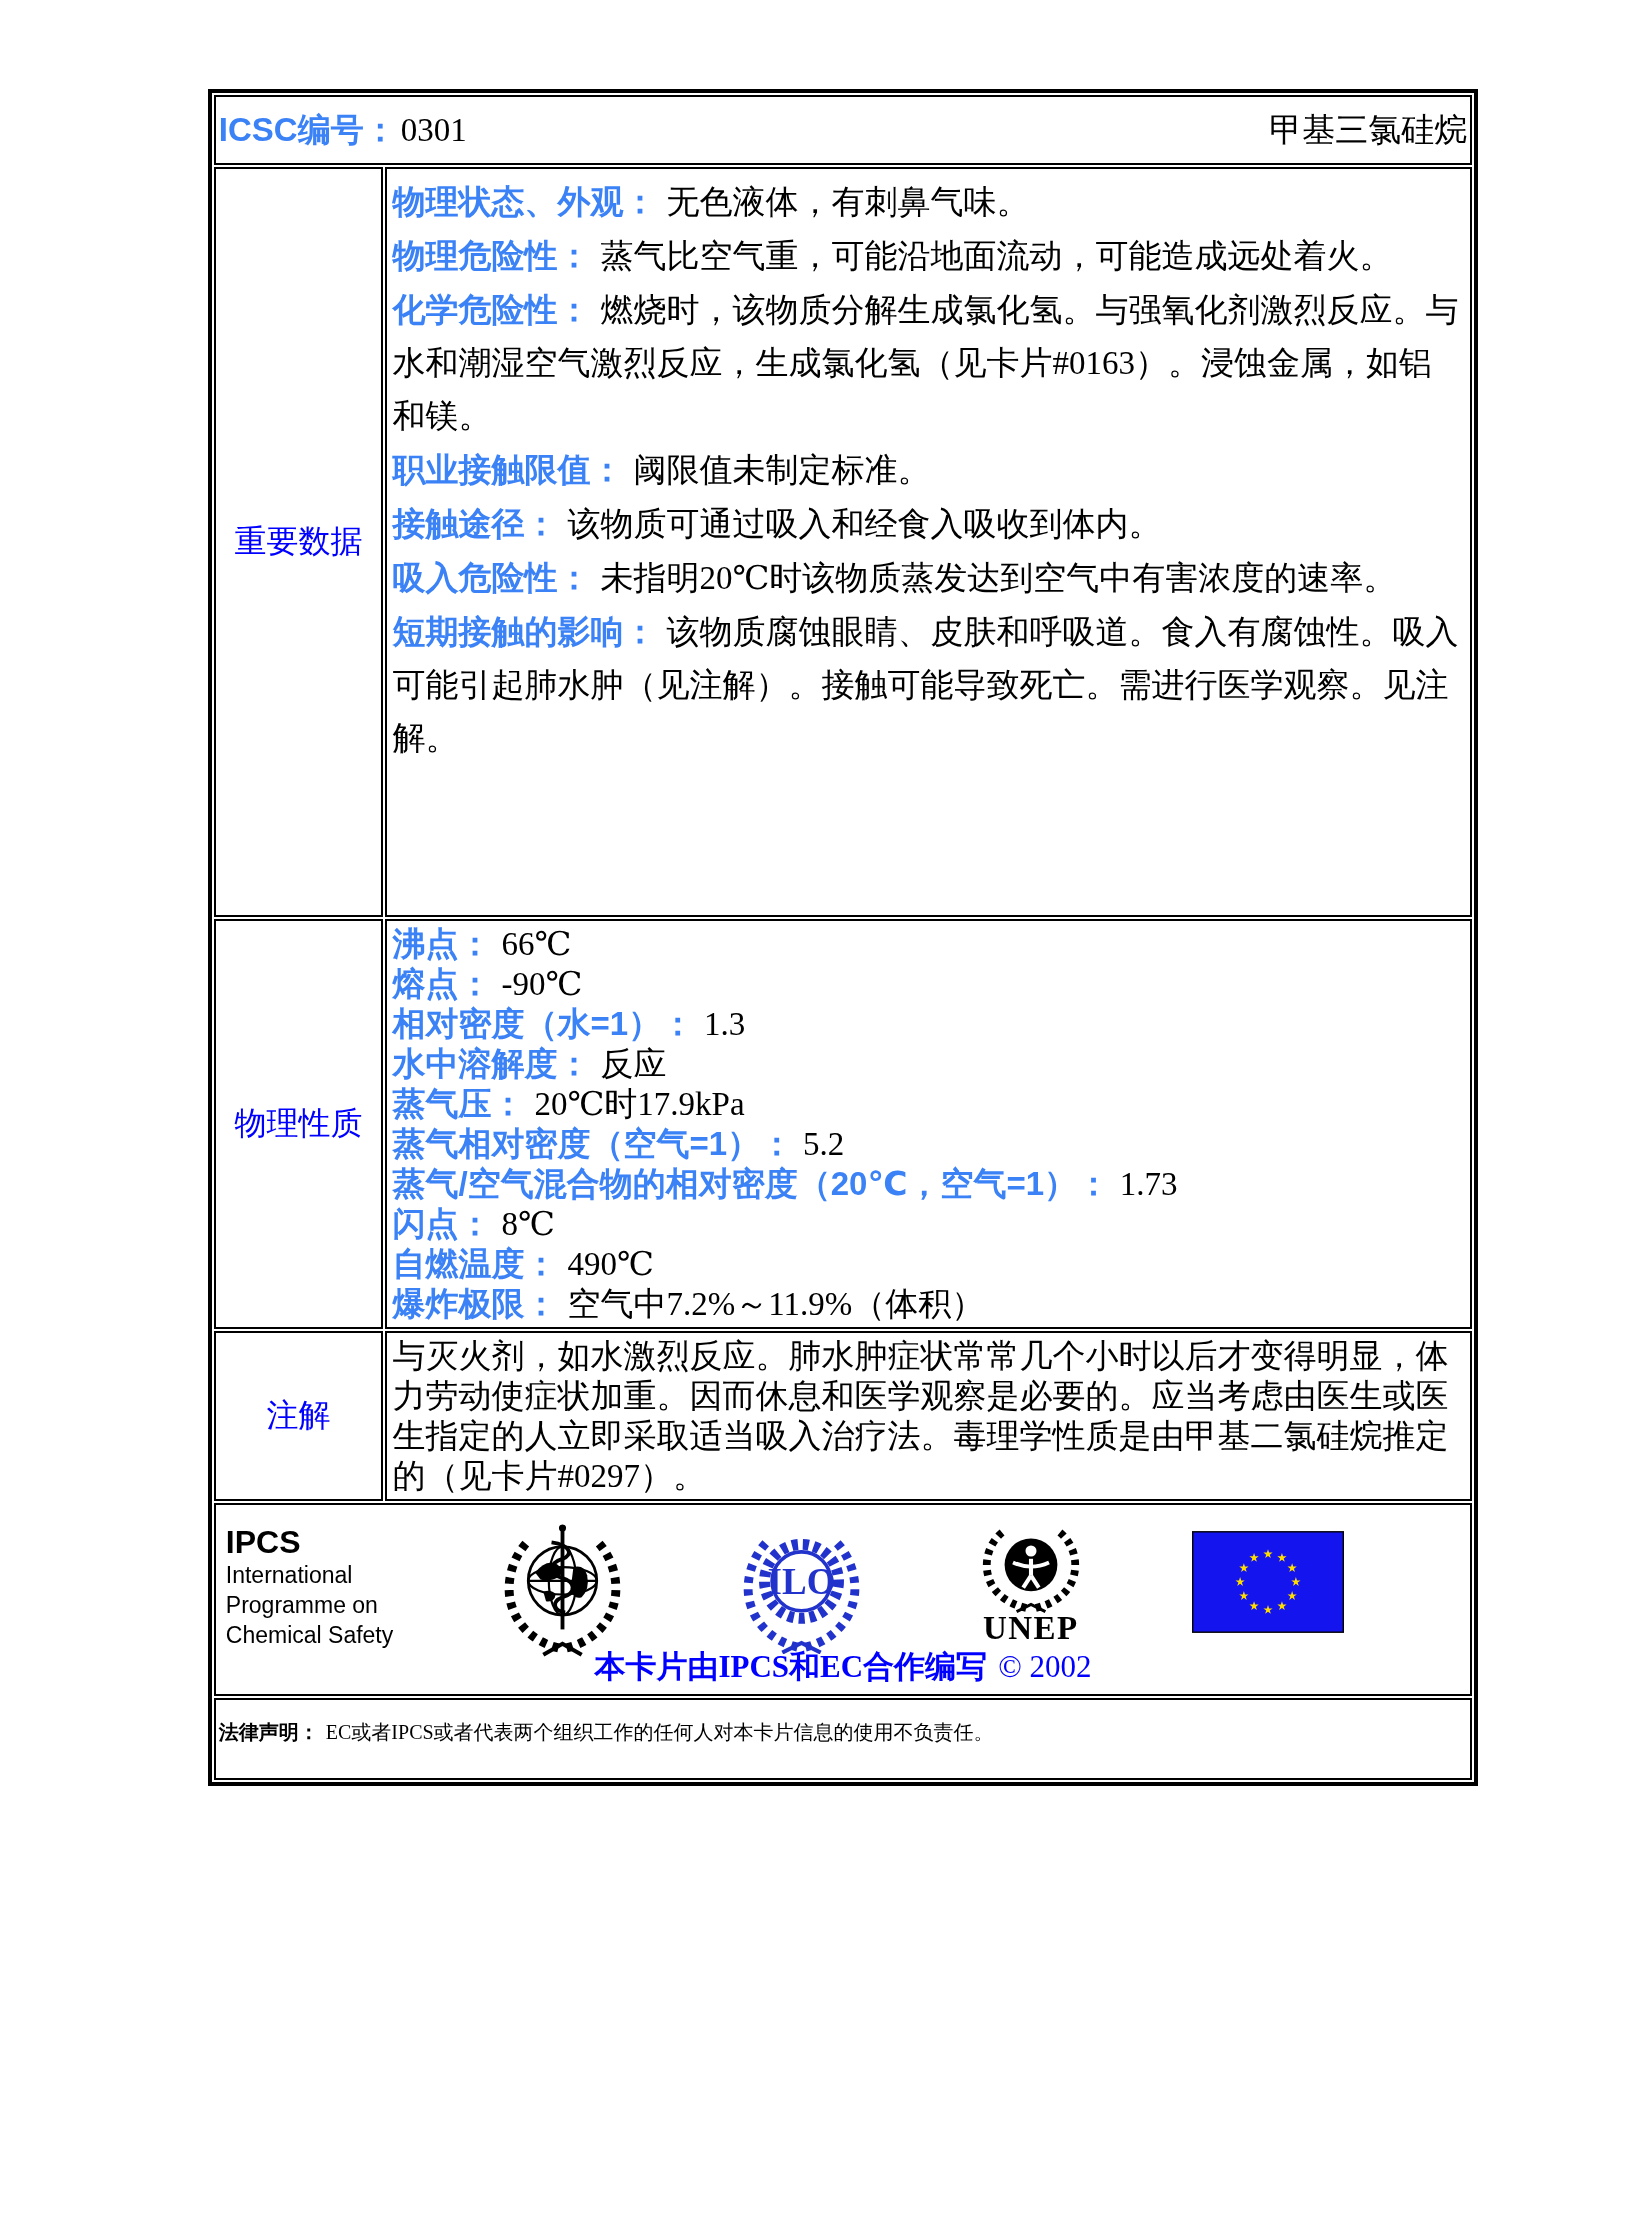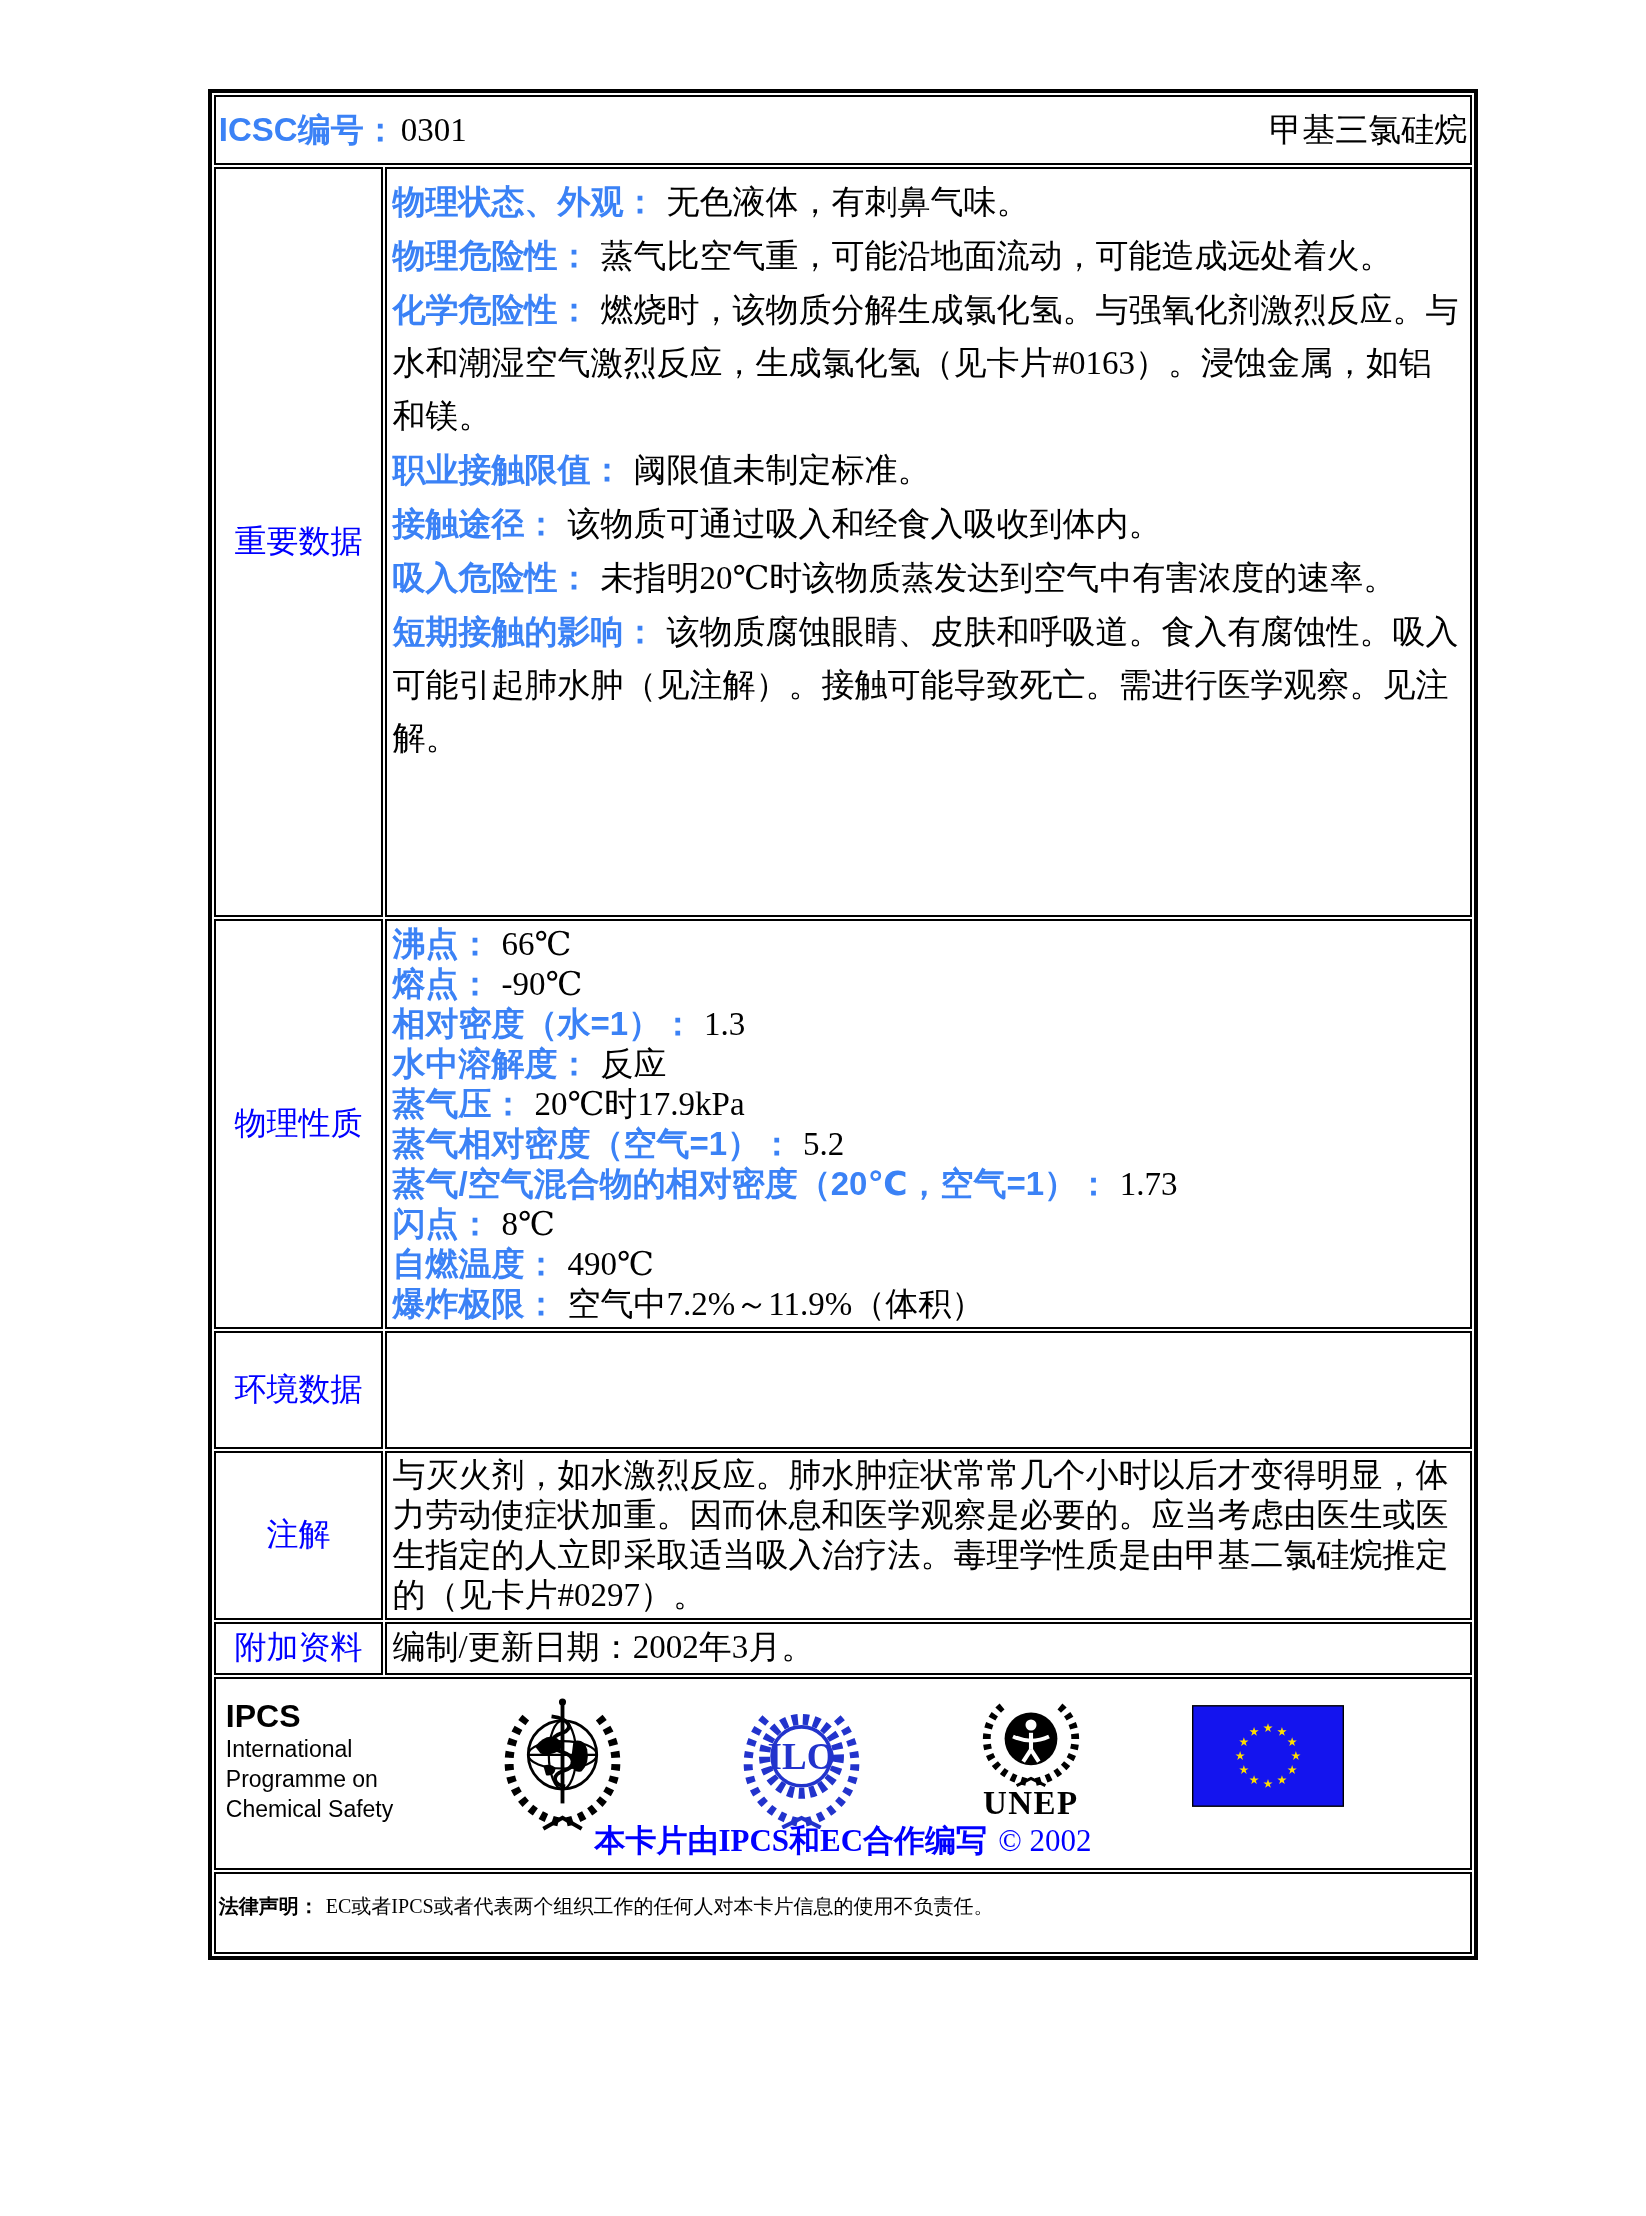--- a/index.html
+++ b/index.html
@@ -119,36 +119,26 @@
         <div class="phys-item"><span class="blue-label">水中溶解度：</span><span>反应</span></div>
         <div class="phys-item"><span class="blue-label">蒸气压：</span><span>20℃时17.9kPa</span></div>
         <div class="phys-item"><span class="blue-label">蒸气相对密度（空气=1）：</span><span>5.2</span></div>
         <div class="phys-item"><span class="blue-label">蒸气/空气混合物的相对密度（20℃，空气=1）：</span><span>1.73</span></div>
         <div class="phys-item"><span class="blue-label">闪点：</span><span>8℃</span></div>
         <div class="phys-item"><span class="blue-label">自燃温度：</span><span>490℃</span></div>
         <div class="phys-item"><span class="blue-label">爆炸极限：</span><span>空气中7.2%～11.9%（体积）</span></div>
       </td>
     </tr>
 
-    <tr>
-      <td class="side-cell h-env">环境数据</td>
-      <td class="content-cell h-env"></td>
-    </tr>
 
     <tr>
       <td class="side-cell h-note">注解</td>
       <td class="content-cell h-note">与灭火剂，如水激烈反应。肺水肿症状常常几个小时以后才变得明显，体力劳动使症状加重。因而休息和医学观察是必要的。应当考虑由医生或医生指定的人立即采取适当吸入治疗法。毒理学性质是由甲基二氯硅烷推定的（见卡片#0297）。</td>
     </tr>
 
-    <tr>
-      <td class="side-cell h-add">附加资料</td>
-      <td class="content-cell h-add">
-        <div class="add-line">编制/更新日期：2002年3月。</div>
-      </td>
-    </tr>
 
     <tr>
       <td colspan="2" class="logos-cell h-logo">
         <div class="logos-strip">
 
           <div class="ipcs-block">
             <div class="ipcs-title">IPCS</div>
             <div class="ipcs-line">International</div>
             <div class="ipcs-line">Programme on</div>
             <div class="ipcs-line">Chemical Safety</div>

